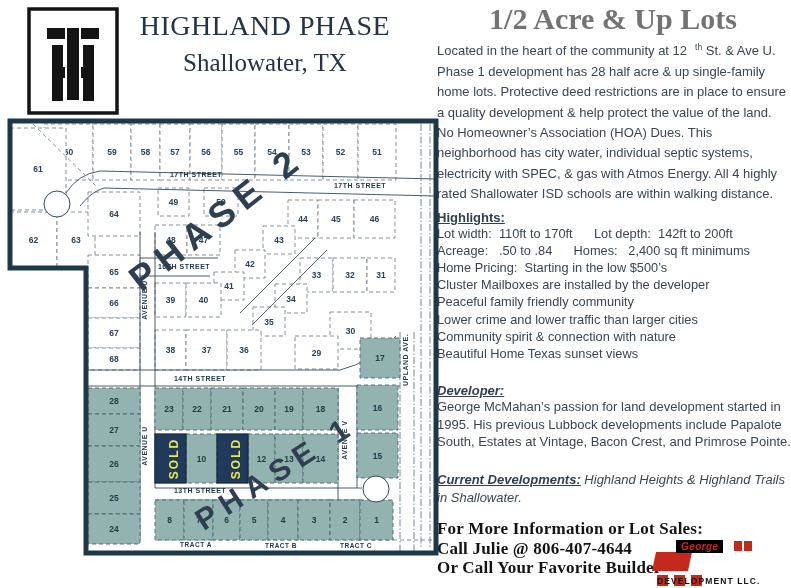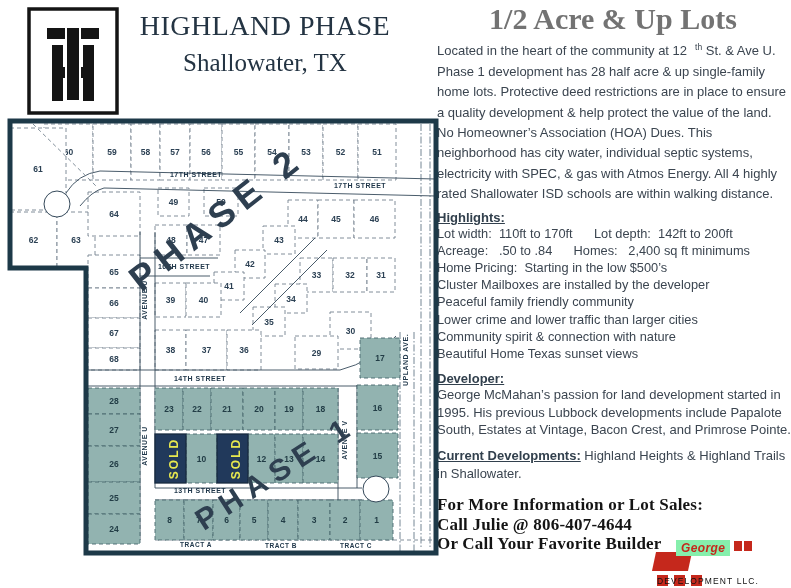--- a/index.html
+++ b/index.html
@@ -11,35 +11,35 @@
   .title{font-size:28px;letter-spacing:.5px;}
   .subtitle{font-size:25px;margin-top:7px;}
   .headline{position:absolute;left:437px;top:2px;width:352px;text-align:center;
        font-family:"Liberation Serif",serif;font-weight:bold;font-size:30px;color:#737373;}
   .right-col{position:absolute;left:437px;top:37px;width:354px;font-size:13px;}
   .intro{line-height:20.4px;margin:0 0 5px 0;}
   .intro sup{font-size:8.5px;padding-left:8px;}
   .sec-label{font-weight:bold;text-decoration:underline;color:#32404d;}
   .hl{white-space:pre;line-height:17.2px;font-size:12.8px;}
   .dev{line-height:17.4px;margin:0;}
-  .mt11{margin-top:9px;}
+  .mt11{margin-top:21px;font-style:italic;}
   .cta{margin-top:13px;font-family:"Liberation Serif",serif;font-weight:bold;
        font-size:17px;line-height:19.5px;color:#141414;letter-spacing:.2px;}
   #plat{position:absolute;left:0;top:0;}
   
   .mcmahan{position:absolute;left:652px;top:540px;width:140px;height:46px;}
-  .mc-george{position:absolute;left:24px;top:0;background:#86efac;color:#c5281c;
-       font-size:12px;font-style:italic;font-weight:bold;padding:1px 5px 1px 5px;letter-spacing:.4px;z-index:2;}
+  .mc-george{position:absolute;left:24px;top:0;background:#000000;color:#c5281c;
+       font-size:10px;font-style:italic;font-weight:bold;padding:1px 5px 1px 5px;letter-spacing:.4px;z-index:2;}
   .mc-sq1,.mc-sq2{position:absolute;top:1px;width:8px;height:10px;background:#c5281c;z-index:2;}
   .mc-sq1{left:82px;} .mc-sq2{left:92px;}
   .mc-red{position:absolute;left:2px;top:12px;width:36px;height:19px;background:#c5281c;
        transform:skewX(-12deg);z-index:1;}
   .mc-name{position:absolute;left:0;top:8px;font-size:24px;font-weight:bold;font-style:italic;
        color:#0b0b0b;letter-spacing:-.5px;white-space:nowrap;z-index:3;}
-  .mc-sub{position:absolute;left:5px;top:36px;font-size:8.5px;font-weight:normal;letter-spacing:1.1px;
+  .mc-sub{position:absolute;left:5px;top:36px;font-size:8.5px;font-weight:bold;letter-spacing:1.1px;
        color:#111;white-space:nowrap;z-index:3;}
   .mc-subred{position:absolute;top:35px;width:11px;height:11px;background:#c5281c;z-index:2;}
 </style>
 </head>
 <body>
 
 <svg class="brand" width="92" height="108" viewBox="0 0 92 108">
   <rect x="2" y="2" width="88" height="104" fill="#ffffff" stroke="#141414" stroke-width="3.5"></rect>
   <g fill="#141414">
     <rect x="25" y="38" width="11" height="56"></rect>

